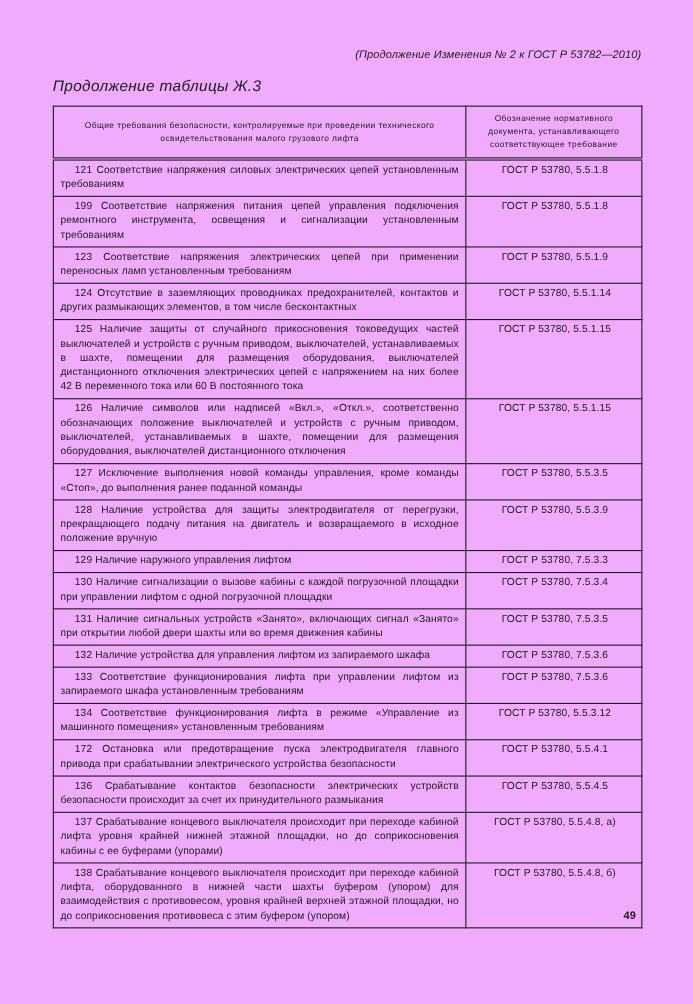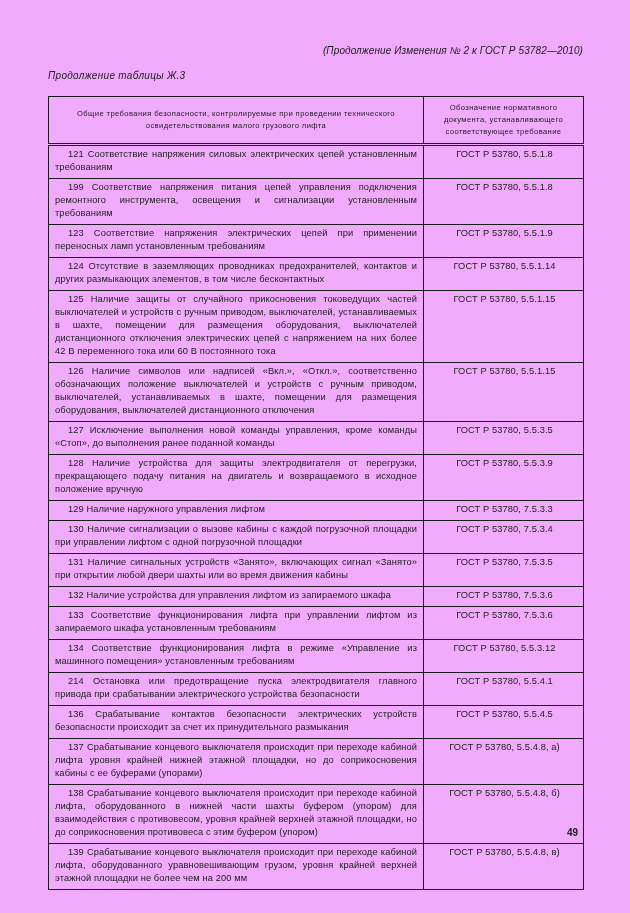--- a/index.html
+++ b/index.html
@@ -23,21 +23,21 @@
     font-style: italic;
     font-size: 10px;
     letter-spacing: 0.1px;
     white-space: nowrap;
   }
   .table-caption {
     position: absolute;
     top: 70px;
     left: 48px;
     font-style: italic;
-    font-size: 10px;
+    font-size: 14px;
     letter-spacing: 0.3px;
     text-align: center;
   }
   table.gost-table {
     position: absolute;
     top: 96px;
     left: 48px;
     width: 535px;
     border-collapse: collapse;
     table-layout: fixed;
@@ -166,41 +166,37 @@
     <td class="cell-req">133 Соответствие функционирования лифта при управлении лифтом из запираемого шкафа установленным требованиям</td>
     <td class="cell-ref">ГОСТ Р 53780, 7.5.3.6</td>
   </tr>
 
   <tr>
     <td class="cell-req">134 Соответствие функционирования лифта в режиме «Управление из машинного помещения» установленным требованиям</td>
     <td class="cell-ref">ГОСТ Р 53780, 5.5.3.12</td>
   </tr>
 
   <tr>
-    <td class="cell-req">214 Остановка или предотвращение пуска электродвигателя главного привода при срабатывании электрического устройства безопасности</td>
+    <td class="cell-req">172 Остановка или предотвращение пуска электродвигателя главного привода при срабатывании электрического устройства безопасности</td>
     <td class="cell-ref">ГОСТ Р 53780, 5.5.4.1</td>
   </tr>
 
   <tr>
     <td class="cell-req">136 Срабатывание контактов безопасности электрических устройств безопасности происходит за счет их принудительного размыкания</td>
     <td class="cell-ref">ГОСТ Р 53780, 5.5.4.5</td>
   </tr>
 
   <tr>
     <td class="cell-req">137 Срабатывание концевого выключателя происходит при переходе кабиной лифта уровня крайней нижней этажной площадки, но до соприкосновения кабины с ее буферами (упорами)</td>
     <td class="cell-ref">ГОСТ Р 53780, 5.5.4.8, а)</td>
   </tr>
 
   <tr>
     <td class="cell-req">138 Срабатывание концевого выключателя происходит при переходе кабиной лифта, оборудованного в нижней части шахты буфером (упором) для взаимодействия с противовесом, уровня крайней верхней этажной площадки, но до соприкосновения противовеса с этим буфером (упором)</td>
     <td class="cell-ref">ГОСТ Р 53780, 5.5.4.8, б)</td>
   </tr>
 
-  <tr>
-    <td class="cell-req">139 Срабатывание концевого выключателя происходит при переходе кабиной лифта, оборудованного уравновешивающим грузом, уровня крайней верхней этажной площадки не более чем на 200 мм</td>
-    <td class="cell-ref">ГОСТ Р 53780, 5.5.4.8, в)</td>
-  </tr>
 </tbody>
   </table>
 
   <div class="page-number">49</div>
 
 </div>
 
 </body></html>

